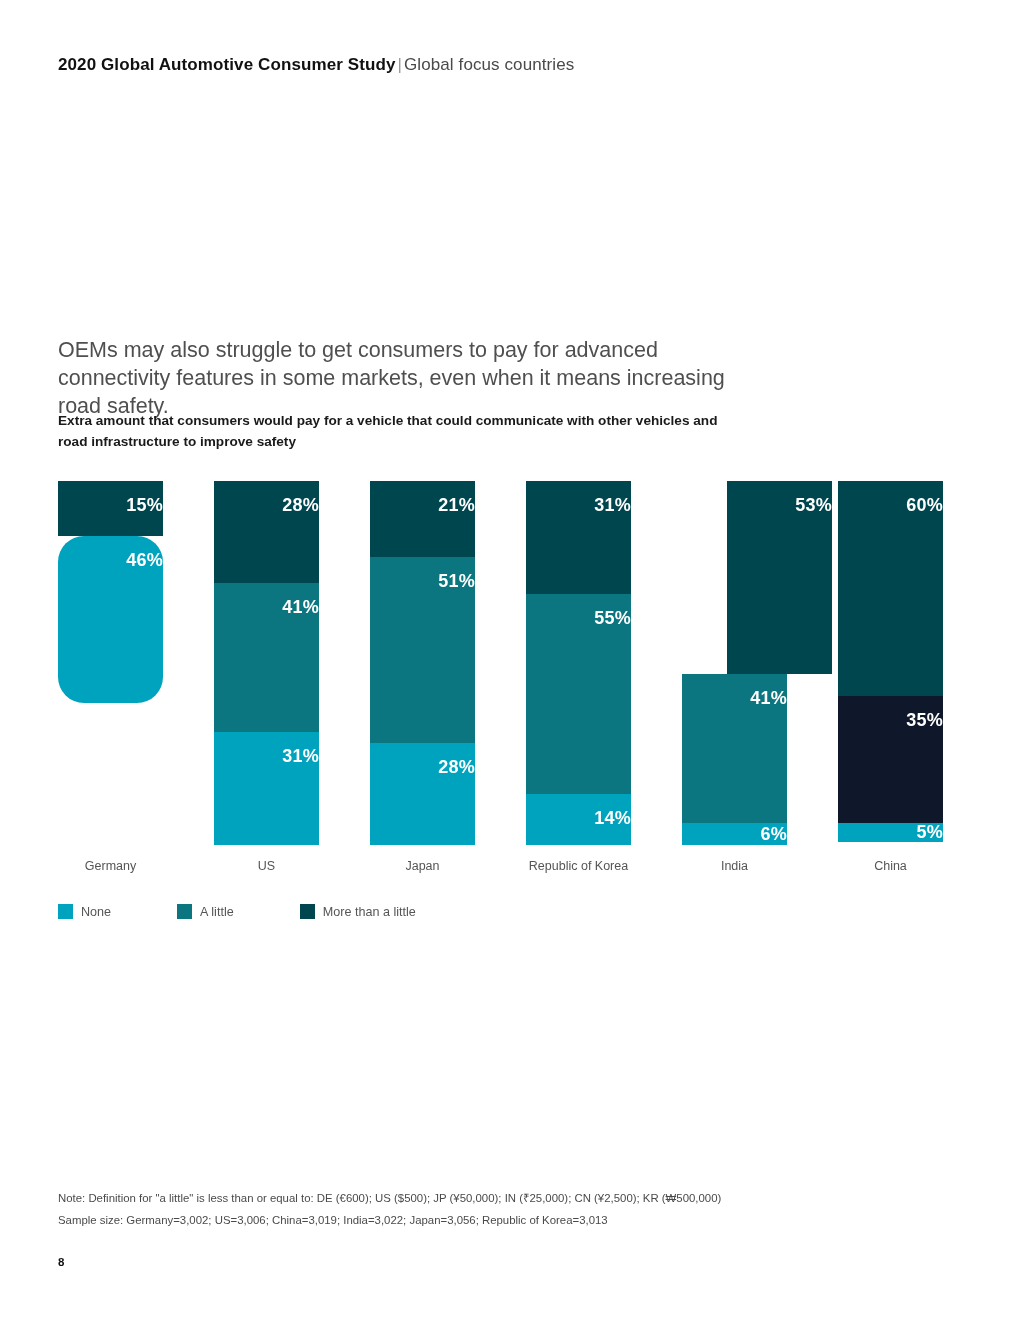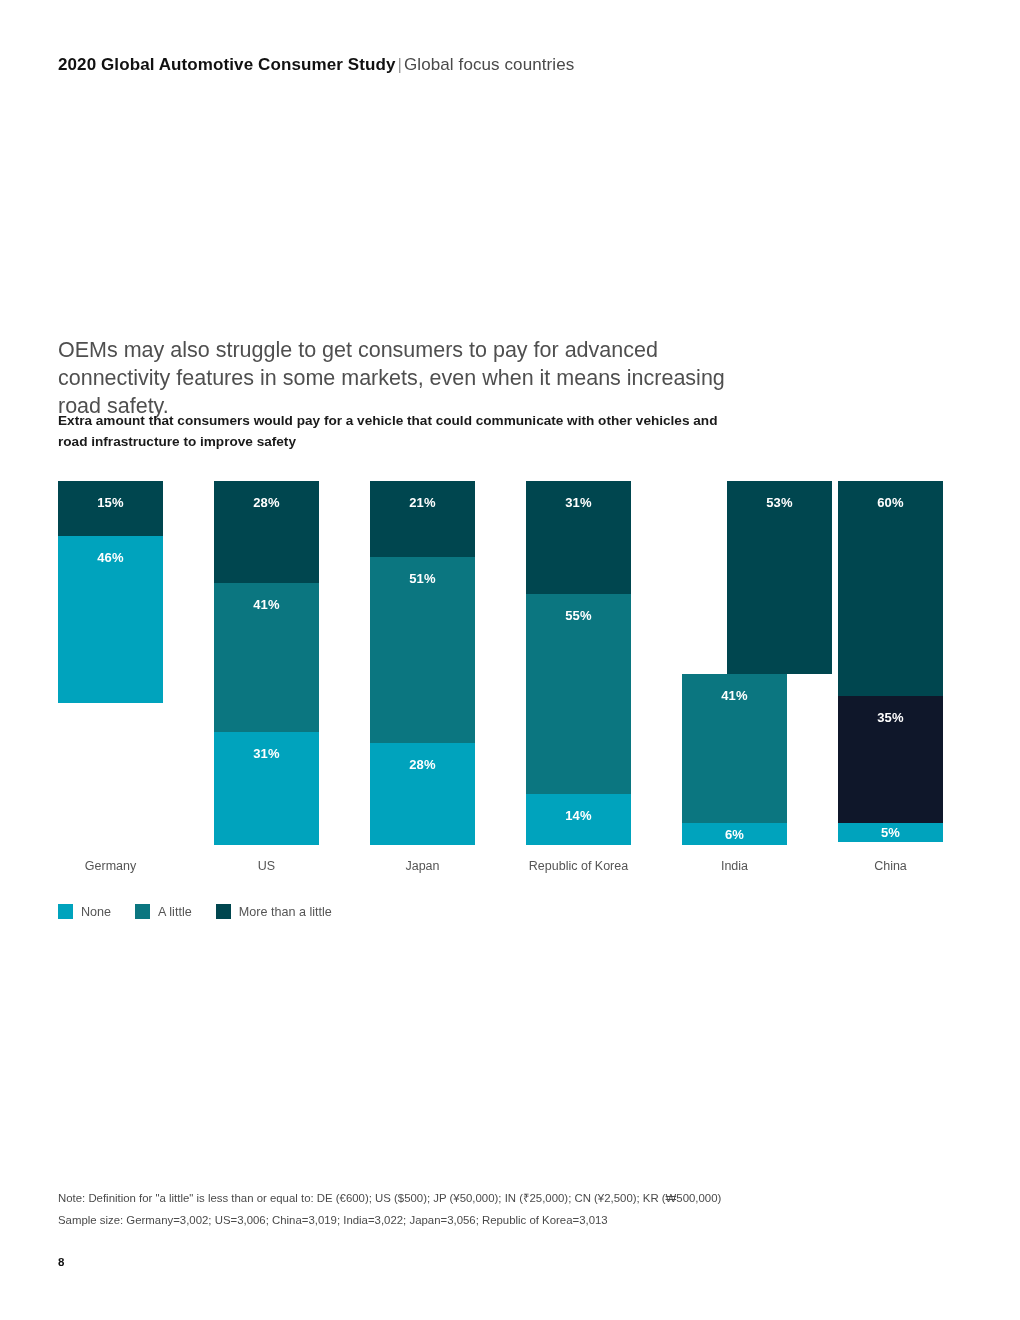--- a/index.html
+++ b/index.html
@@ -80,23 +80,23 @@
   .seg {
     position: relative;
     width: 100%;
     box-sizing: border-box;
   }
   .seg-label {
     position: absolute;
     left: 0;
     right: 0;
     top: 14px;
-    text-align: center;
+    text-align: right;
     color: #ffffff;
-    font-size: 13px;
+    font-size: 18px;
     font-weight: bold;
     letter-spacing: 0.2px;
   }
   .seg.tiny .seg-label {
     top: 50%;
     transform: translateY(-50%);
   }
   .cat-label {
     position: absolute;
     top: 378px;
@@ -108,20 +108,21 @@
     white-space: nowrap;
   }
 
   
   .legend {
     position: absolute;
     left: 58px;
     top: 904px;
     display: flex;
     align-items: center;
+    gap: 42px;
   }
   .legend-item {
     display: flex;
     align-items: center;
     margin-right: 24px;
   }
   .legend-swatch {
     width: 15px;
     height: 15px;
     margin-right: 8px;
@@ -166,21 +167,21 @@
 
 <div class="headline">OEMs may also struggle to get consumers to pay for advanced connectivity features in some markets, even when it means increasing road safety.</div>
 
 <div class="subhead">Extra amount that consumers would pay for a vehicle that could communicate with other vehicles and road infrastructure to improve safety</div>
 
 <div class="chart" id="chart-root">
     <div class="bar-group" style="left: 0px;">
       <div class="seg" style="background: rgb(0, 70, 79); height: 54.6px;">
         <span class="seg-label">15%</span>
       </div>
-      <div class="seg" style="background: rgb(0, 163, 189); height: 167.44px;">
+      <div class="seg" style="background: rgb(0, 163, 189); height: 167.44px; border-radius: 26px;">
         <span class="seg-label">46%</span>
       </div>
     </div>
     <div class="cat-label" style="left: 0px;">Germany</div>
     <div class="bar-group" style="left: 156px;">
       <div class="seg" style="background: rgb(0, 70, 79); height: 101.92px;">
         <span class="seg-label">28%</span>
       </div>
       <div class="seg" style="background: rgb(11, 118, 128); height: 149.24px;">
         <span class="seg-label">41%</span>

